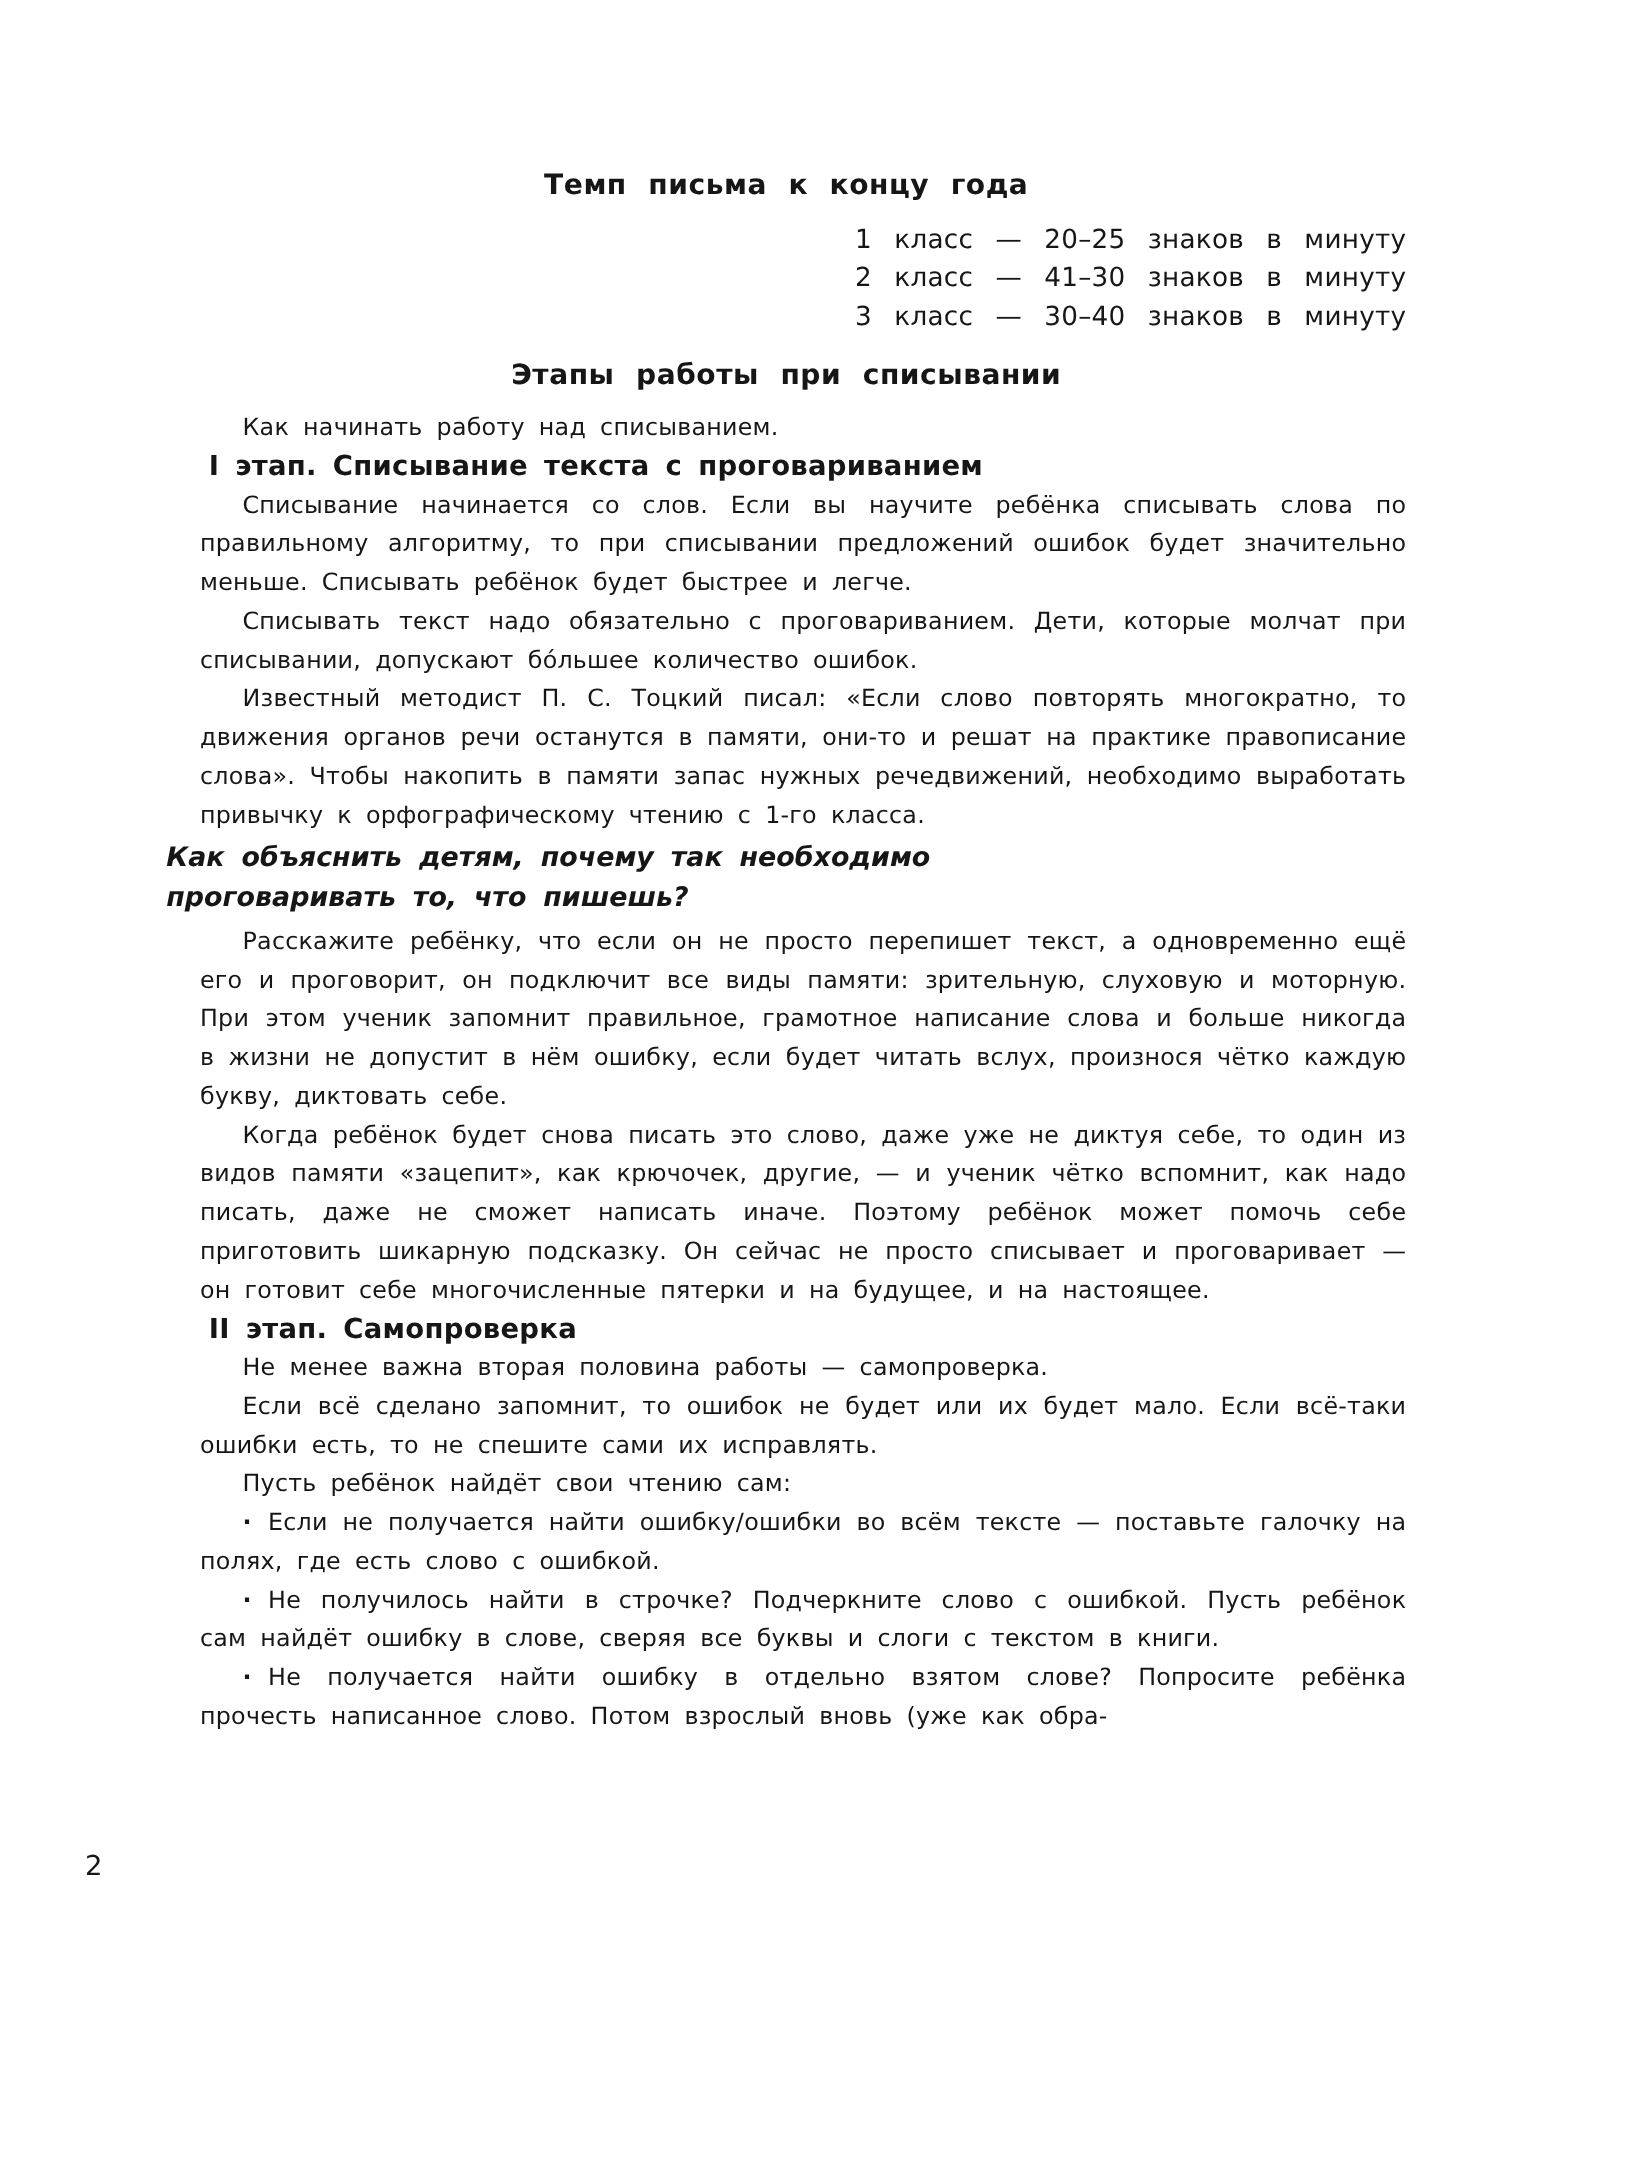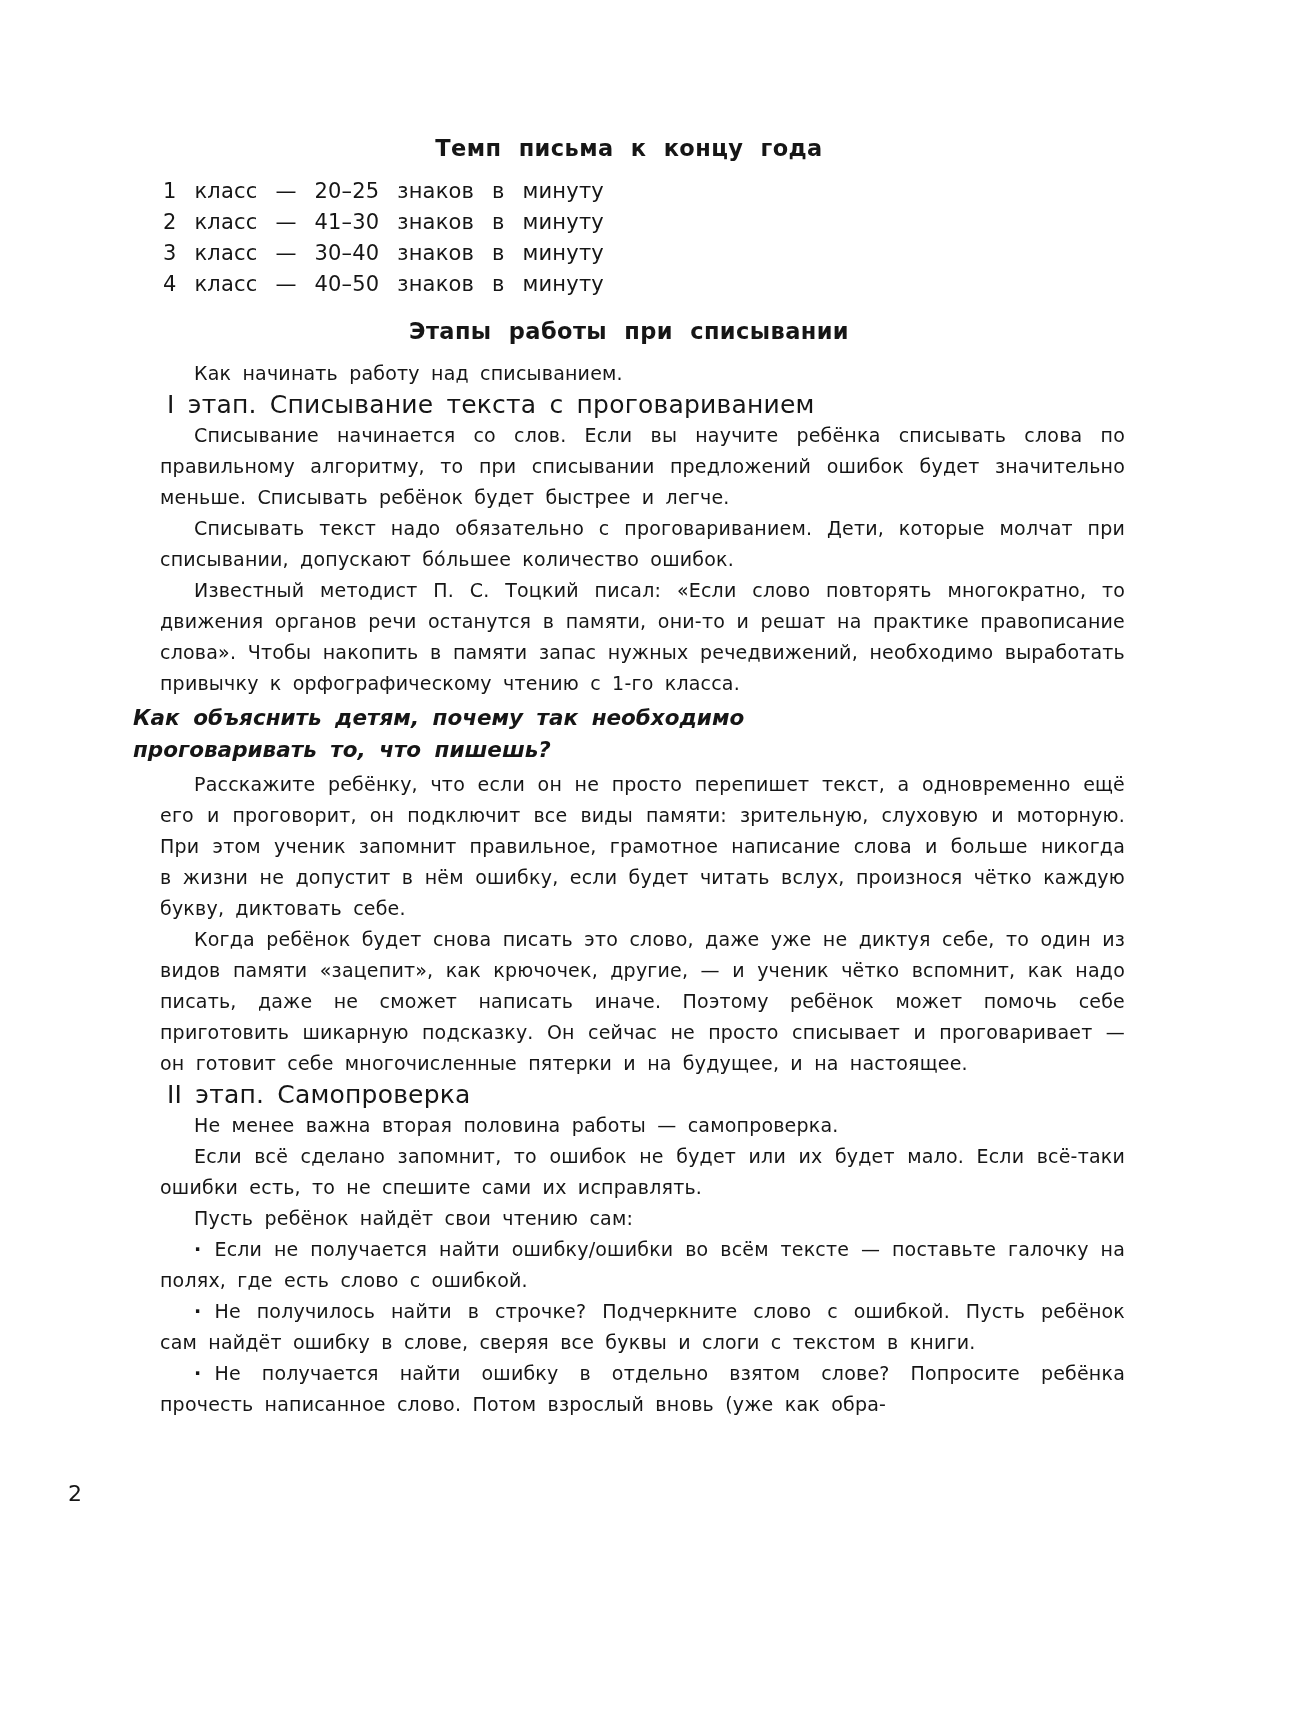--- a/index.html
+++ b/index.html
@@ -33,34 +33,35 @@
     margin-bottom: 11px;
   }
   .tempo-list { margin-top: 2px; }
   .tempo-line {
     font-size: 21px;
     line-height: 31px;
     padding-left: 30px;
     word-spacing: 11px;
     letter-spacing: 0.2px;
     white-space: nowrap;
+    text-align: right;
   }
   .para {
     font-size: 19px;
     line-height: 31px;
     text-align: justify;
     text-indent: 34px;
     word-spacing: 5px;
     letter-spacing: 0.2px;
     margin-left: 27px;
   }
   .subheading {
-    font-size: 25px;
+    font-size: 22px;
     line-height: 31px;
-    font-weight: normal;
+    font-weight: bold;
     text-indent: 34px;
     word-spacing: 5px;
     letter-spacing: 0.2px;
   }
   .explain-heading {
     font-size: 21.5px;
     line-height: 32px;
     font-weight: bold;
     font-style: italic;
     text-align: left;
@@ -85,21 +86,20 @@
 <body>
 
 <div class="page">
 
   <h1 class="heading-center">Темп письма к концу года</h1>
 
   <div class="tempo-list">
     <div class="tempo-line">1 класс — 20–25 знаков в минуту</div>
     <div class="tempo-line">2 класс — 41–30 знаков в минуту</div>
     <div class="tempo-line">3 класс — 30–40 знаков в минуту</div>
-    <div class="tempo-line">4 класс — 40–50 знаков в минуту</div>
   </div>
 
   <h1 class="heading-center stages">Этапы работы при списывании</h1>
 
   <p class="para">Как начинать работу над списыванием.</p>
 
   <p class="subheading">I этап. Списывание текста с проговариванием</p>
   <p class="para">Списывание начинается со слов. Если вы научите ребёнка списывать слова по правильному алгоритму, то при списывании предложений ошибок будет значительно меньше. Списывать ребёнок будет быстрее и легче.</p>
   <p class="para">Списывать текст надо обязательно с проговариванием. Дети, которые молчат при списывании, допускают бо́льшее количество ошибок.</p>
   <p class="para">Известный методист П. С. Тоцкий писал: «Если слово повторять многократно, то движения органов речи останутся в памяти, они-то и решат на практике правописание слова». Чтобы накопить в памяти запас нужных речедвижений, необходимо выработать привычку к орфографическому чтению с 1-го класса.</p>

